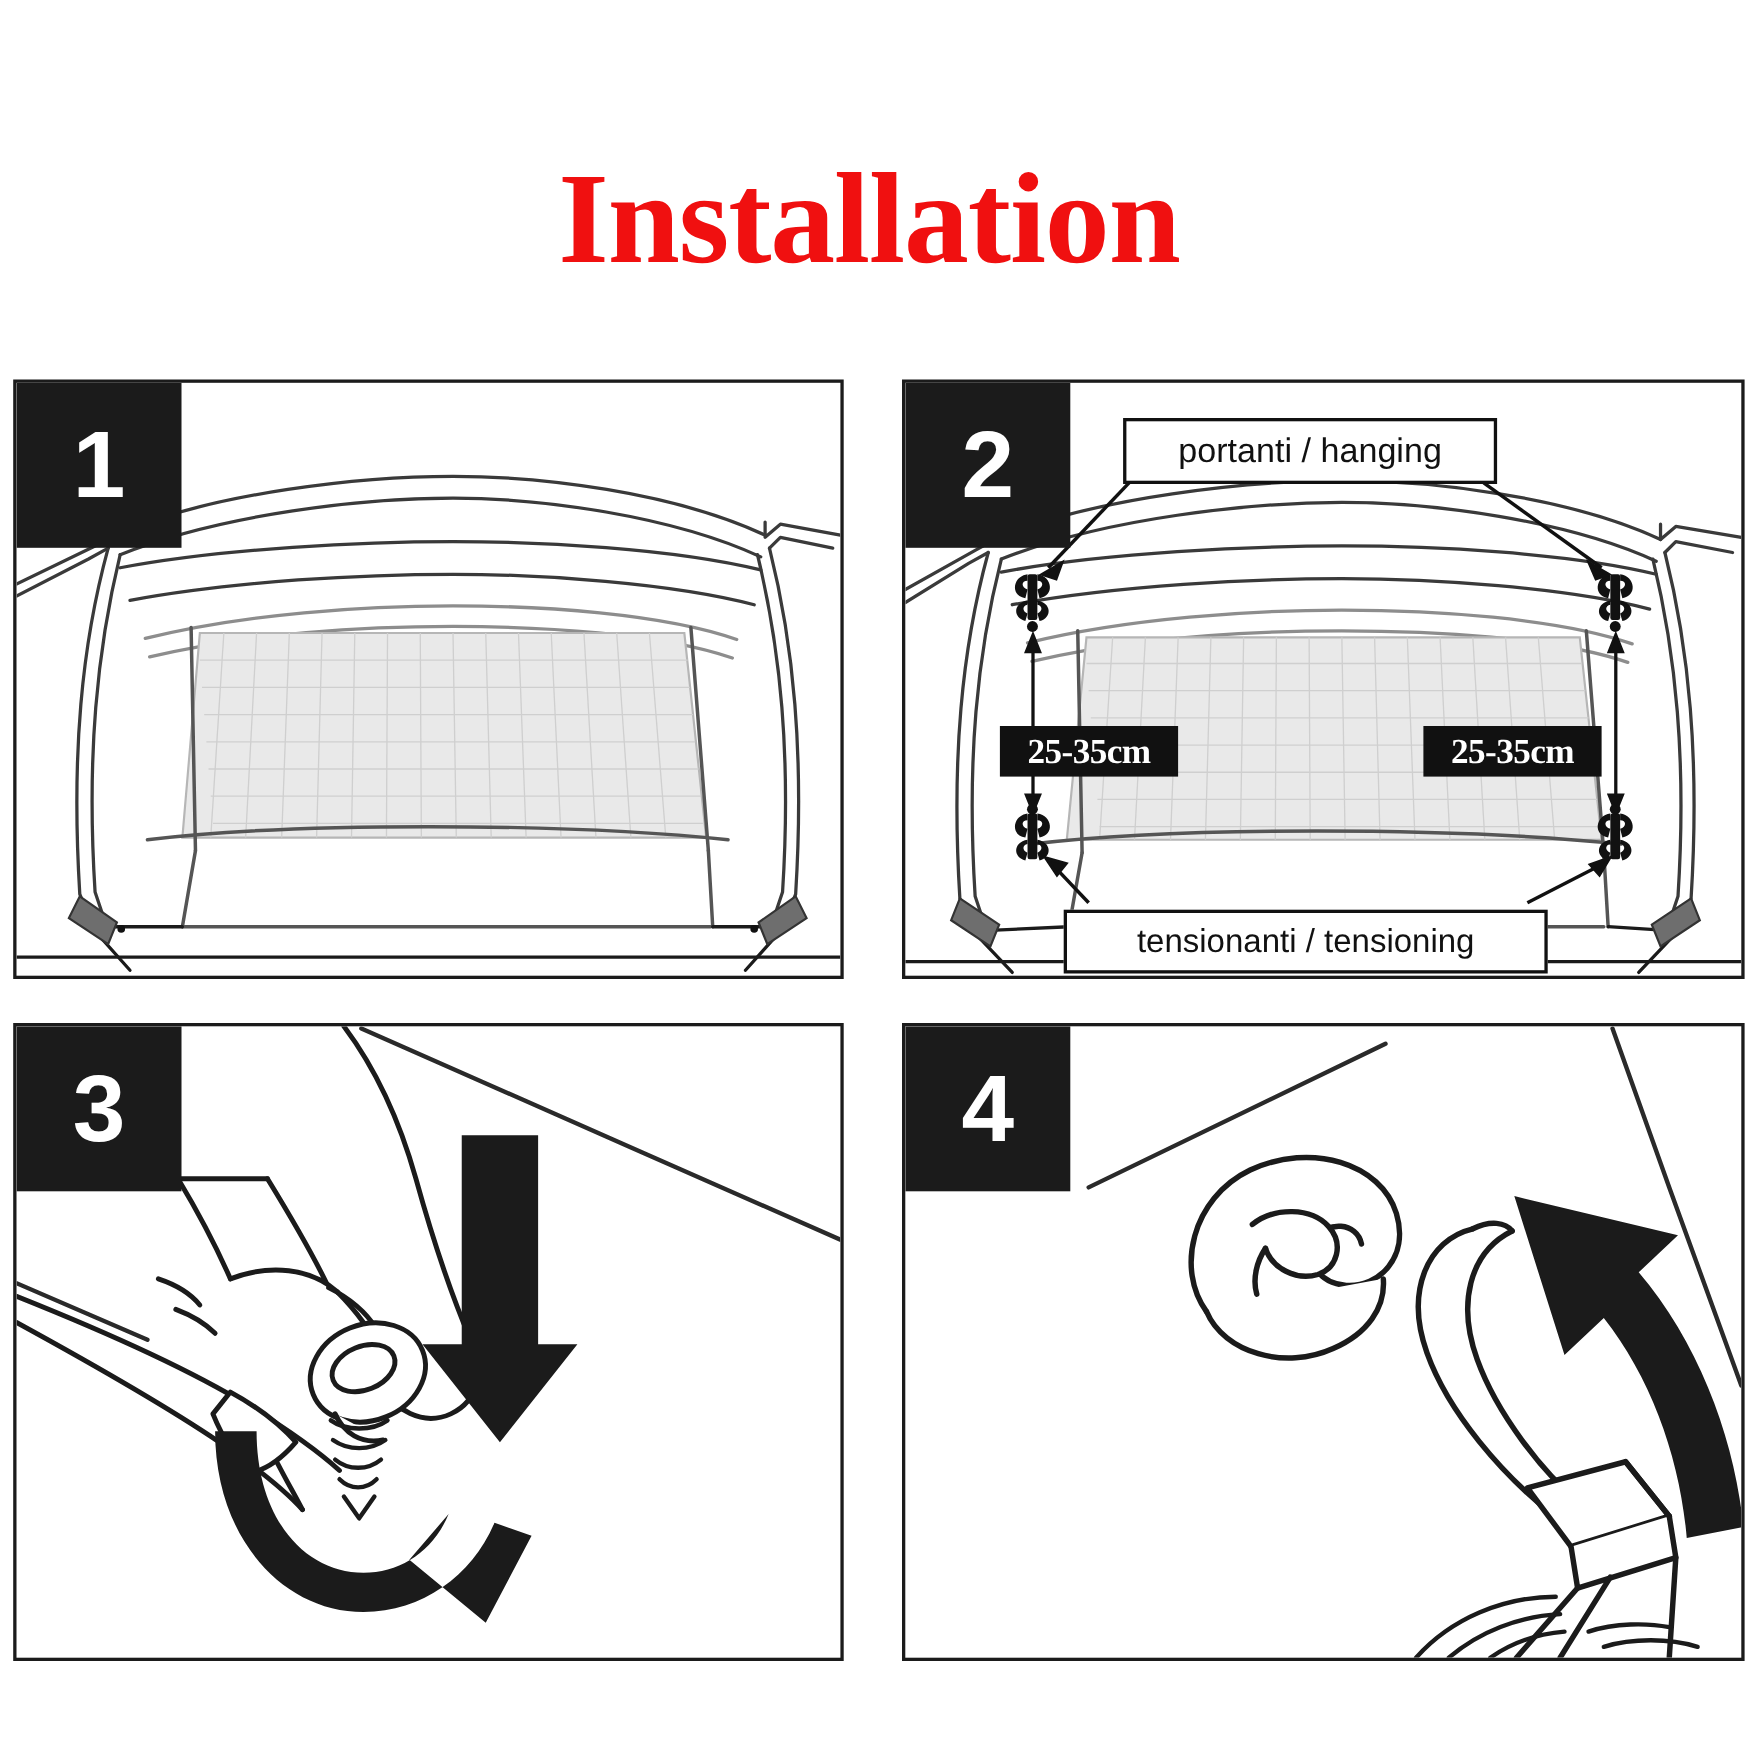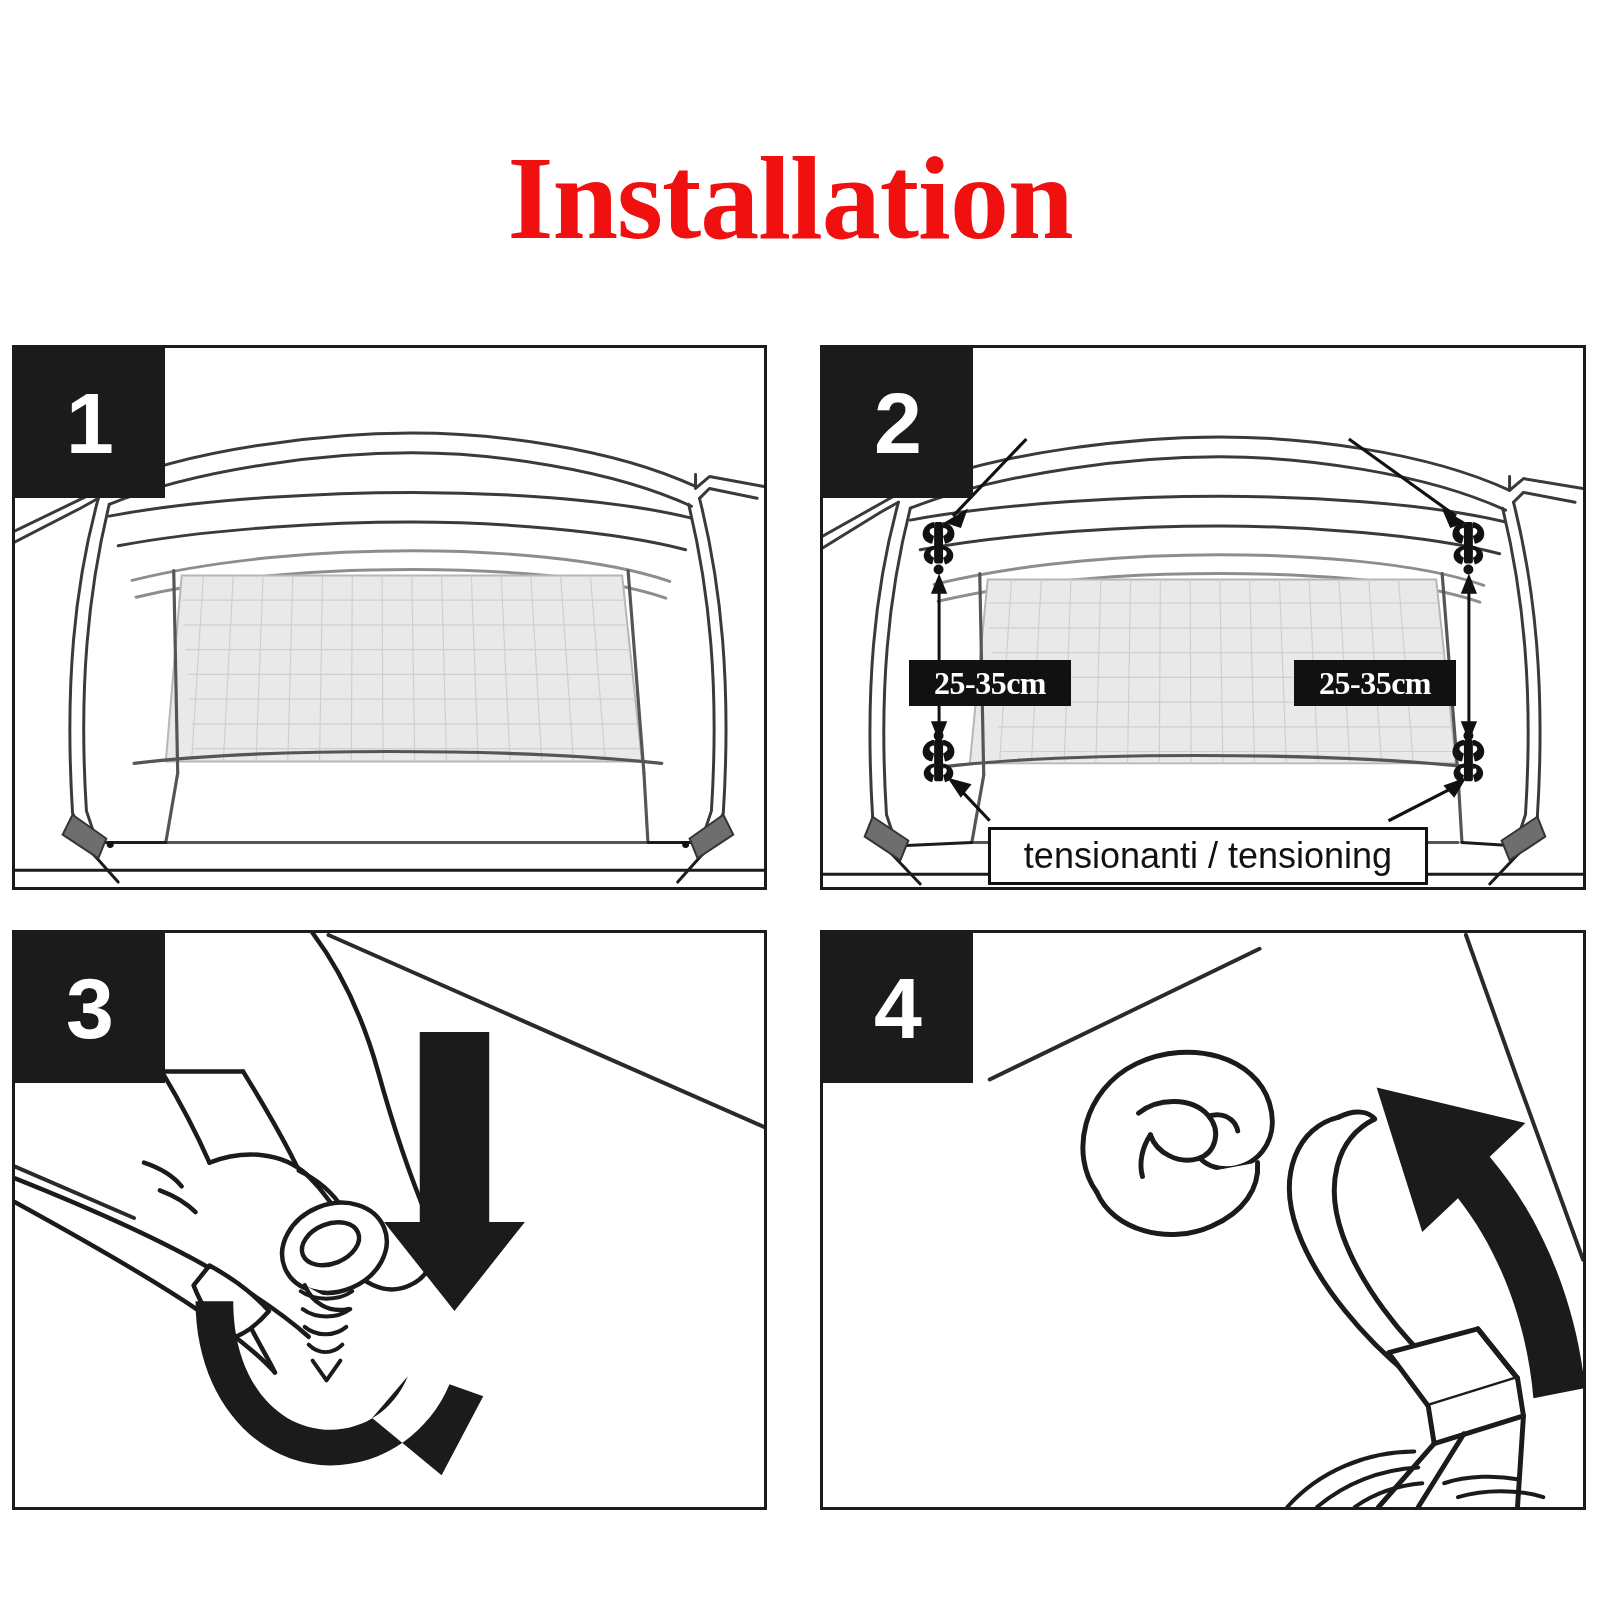--- a/index.html
+++ b/index.html
@@ -98,21 +98,21 @@
     font-weight: 500;
     color: #111111;
     display: flex;
     align-items: center;
     justify-content: center;
     white-space: nowrap;
     z-index: 5;
     user-select: none;
   }
   #callout-hanging   { left: 198px; top: 32px;  width: 340px; height: 60px; }
-  #callout-tensioning{ left: 165px; top: 479px; width: 440px; height: 58px; font-size: 36px;}
+  #callout-tensioning{ left: 144px; top: 479px; width: 440px; height: 58px; font-size: 30px;}
 
   .dim-label {
     position: absolute;
     background: #111111;
     color: #ffffff;
     font-family: Liberation Serif, serif;
     font-weight: bold;
     font-size: 32px;
     letter-spacing: -0.5px;
     display: flex;
@@ -336,20 +336,21 @@
         <polygon points="117,232 111,247 123,247"></polygon>
         <polygon points="117,394 111,379 123,379"></polygon>
       </g>
       <g stroke="#111111" stroke-width="3" fill="#111111">
         <line x1="651" y1="238" x2="651" y2="388"></line>
         <polygon points="651,232 645,247 657,247"></polygon>
         <polygon points="651,394 645,379 657,379"></polygon>
       </g>
     </svg>
 
+    <div class="callout" id="callout-hanging">portanti / hanging</div>
 
     <div class="callout" id="callout-tensioning">tensionanti / tensioning</div>
 
     <div class="dim-label" id="dim-left">25-35cm</div>
 
     <div class="dim-label" id="dim-right">25-35cm</div>
 
     <div class="step-badge">
       <span class="num">2</span>
     </div>

